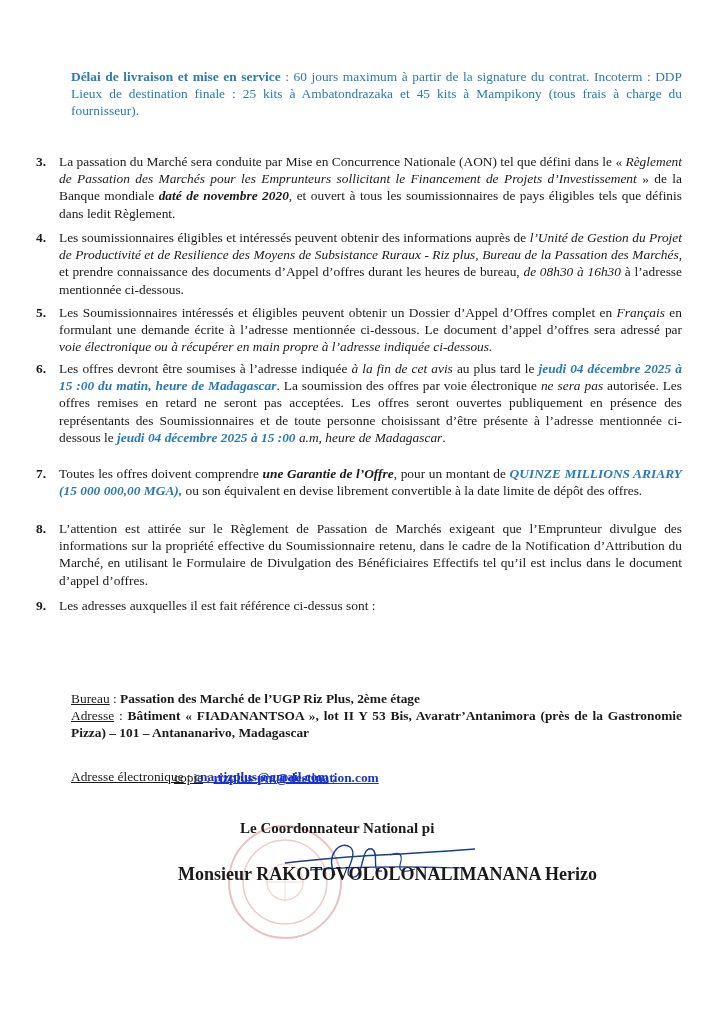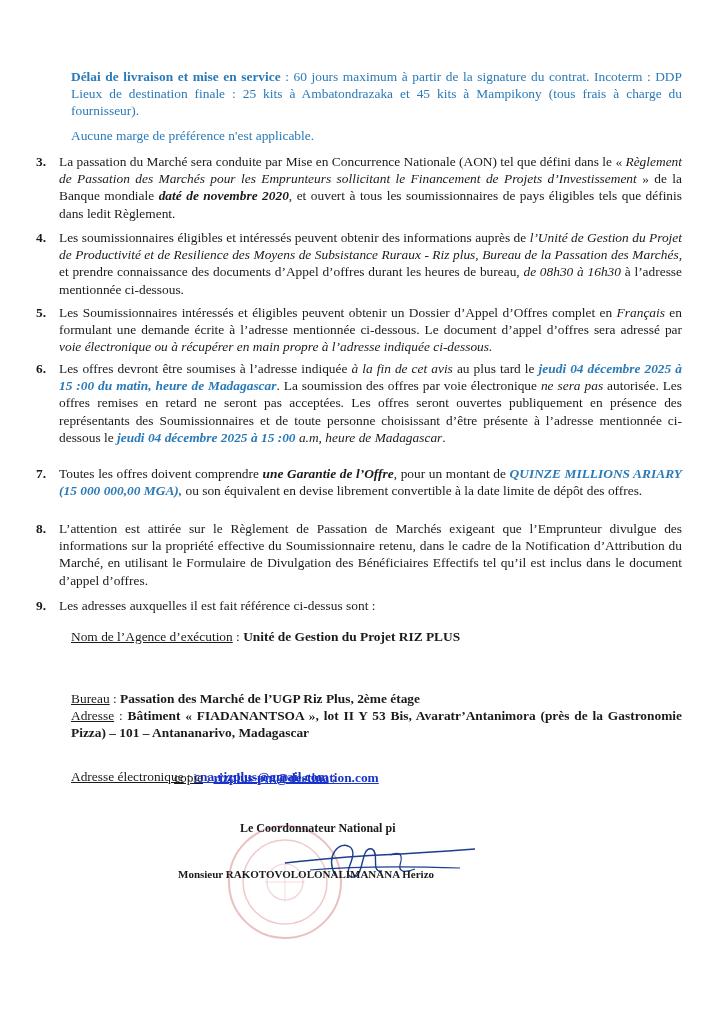--- a/index.html
+++ b/index.html
@@ -13,34 +13,33 @@
   .num { position: absolute; left: 0; top: 0; font-weight: bold; width: 30px; }
   .item .body { margin-left: 23px; }
   p { margin: 0; }
   i { font-style: italic; }
   b { font-weight: bold; }
   .bi { font-weight: bold; font-style: italic; }
   .bib { font-weight: bold; font-style: italic; color: #2a7ab8; }
   .u { text-decoration: underline; }
   .link { color: #1a33c8; text-decoration: underline; font-weight: bold; }
   .addr-line { position: absolute; left: 71px; width: 611px; }
-  .sig-title { position: absolute; left: 240px; top: 820px; font-weight: bold; font-size: 12px; }
-  .sig-name { position: absolute; left: 178px; top: 866px; font-weight: bold; font-size: 11px; }
+  .sig-title { position: absolute; left: 240px; top: 820px; font-weight: bold; font-size: 15px; }
+  .sig-name { position: absolute; left: 178px; top: 866px; font-weight: bold; font-size: 18px; }
   .stamp { position: absolute; left: 225px; top: 822px; width: 120px; height: 120px; }
   .signature { position: absolute; left: 280px; top: 835px; width: 200px; height: 50px; }
 </style>
 </head>
 <body>
 
 <div class="page">
 
   <div class="block just blue" style="top:68px;">
     <p><b>Délai de livraison et mise en service</b><span> : 60 jours maximum à partir de la signature du contrat. Incoterm : DDP Lieux de destination finale : 25 kits à Ambatondrazaka et 45 kits à Mampikony (tous frais à charge du fournisseur).</span></p>
   </div>
-  <div class="block blue" style="top:127px;">Aucune marge de préférence n'est applicable.</div>
 
   <div class="item" style="top:153px;">
     <span class="num">3.</span>
     <p class="body just">
       <span>La passation du Marché sera conduite par Mise en Concurrence Nationale (AON) tel que défini dans le « </span><i>Règlement de Passation des Marchés pour les Emprunteurs sollicitant le Financement de Projets d’Investissement</i><span> » de la Banque mondiale </span><span class="bi">daté de novembre 2020</span><span>, et ouvert à tous les soumissionnaires de pays éligibles tels que définis dans ledit Règlement.</span>
     </p>
   </div>
 
   <div class="item" style="top:229px;">
     <span class="num">4.</span>
@@ -73,23 +72,20 @@
   <div class="item" style="top:520px;">
     <span class="num">8.</span>
     <p class="body just">L’attention est attirée sur le Règlement de Passation de Marchés exigeant que l’Emprunteur divulgue des informations sur la propriété effective du Soumissionnaire retenu, dans le cadre de la Notification d’Attribution du Marché, en utilisant le Formulaire de Divulgation des Bénéficiaires Effectifs tel qu’il est inclus dans le document d’appel d’offres.</p>
   </div>
 
   <div class="item" style="top:597px;">
     <span class="num">9.</span>
     <p class="body">Les adresses auxquelles il est fait référence ci-dessus sont :</p>
   </div>
 
-  <div class="addr-line" style="top:628px;">
-    <span class="u">Nom de l’Agence d’exécution</span><span> : </span><b>Unité de Gestion du Projet RIZ PLUS</b>
-  </div>
   <div class="addr-line" style="top:690px;">
     <span class="u">Bureau</span><span> : </span><b>Passation des Marché de l’UGP Riz Plus, 2ème étage</b>
   </div>
   <div class="addr-line just" style="top:707px;">
     <span class="u">Adresse</span><span> : </span><b>Bâtiment « FIADANANTSOA », lot II Y 53 Bis, Avaratr’Antanimora (près de la Gastronomie Pizza) – 101 – Antananarivo, Madagascar</b>
   </div>
   <div class="addr-line" style="top:768px;">
     <span class="u">Adresse électronique</span><span> : </span><a class="link">cna.rizplus@gmail.com</a><span> ;</span>
   </div>
   <div class="addr-line" style="top:769px; left:174px;">

